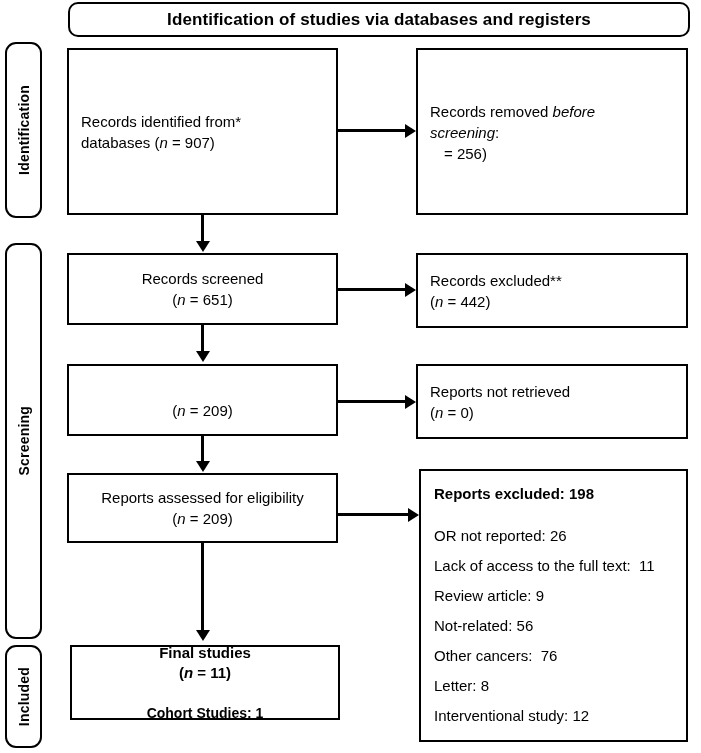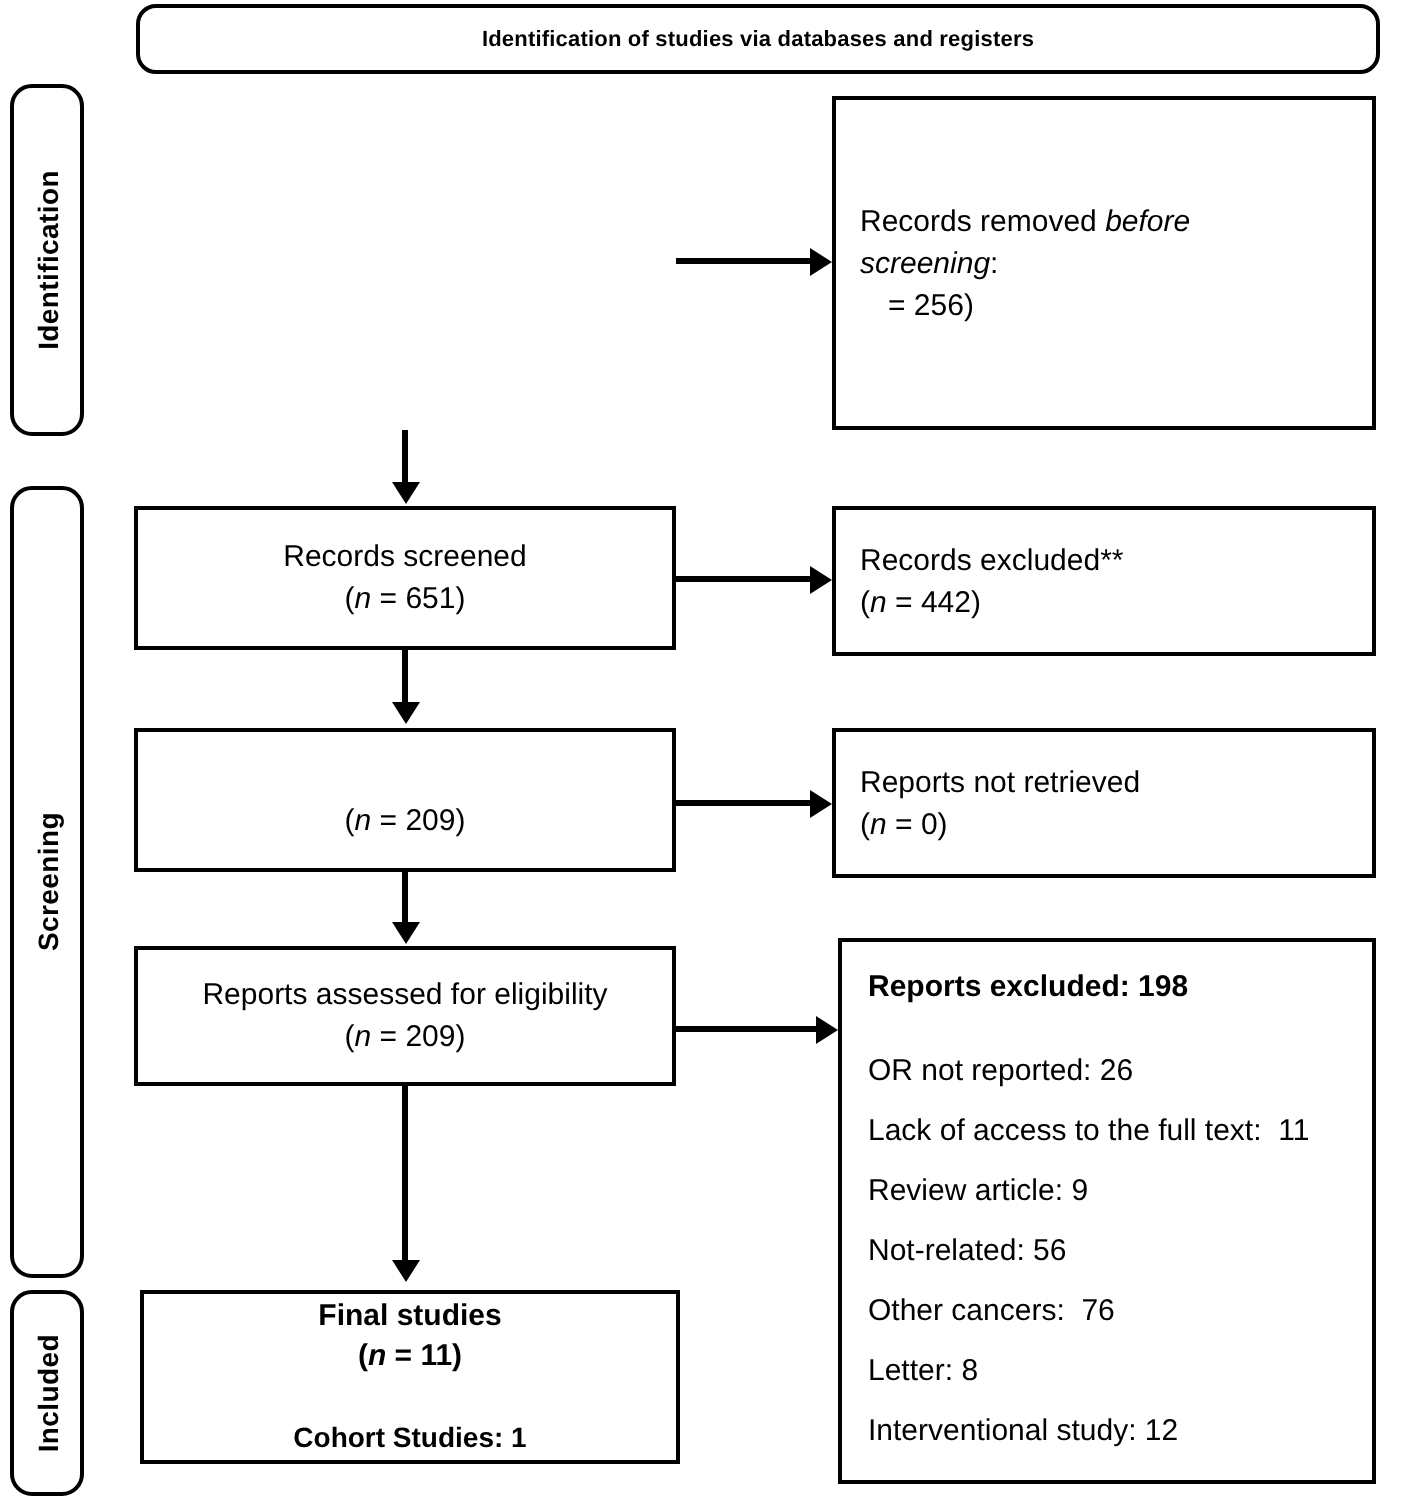--- a/index.html
+++ b/index.html
@@ -48,21 +48,21 @@
     position: absolute;
     box-sizing: border-box;
     background: #ffffff;
     border: 2px solid #000000;
     border-radius: 10px;
     display: flex;
     align-items: center;
     justify-content: center;
   }
   .banner-text {
-    font-size: 11px;
+    font-size: 17px;
     font-weight: bold;
     letter-spacing: 0.1px;
   }
 
   
   .stage {
     position: absolute;
     box-sizing: border-box;
     background: #ffffff;
     border: 2px solid #000000;
@@ -146,20 +146,26 @@
   </div>
 
   <div class="stage" style="left:5px; top:243px; width:37px; height:396px;">
     <span class="stage-text">Screening</span>
   </div>
 
   <div class="stage" style="left:5px; top:645px; width:37px; height:103px;">
     <span class="stage-text">Included</span>
   </div>
 
+  <div class="box" style="left:67px; top:48px; width:271px; height:167px;">
+    <div class="box-inner">
+      <span>Records identified from*</span><br>
+      <span>databases (</span><span class="it">n</span><span> = 907)</span>
+    </div>
+  </div>
 
   <div class="box" style="left:416px; top:48px; width:272px; height:167px;">
     <div class="box-inner">
       <span>Records removed </span><span class="it">before</span><br>
       <span class="it">screening</span><span>:</span><br>
       <span class="hang">= 256)</span>
     </div>
   </div>
 
   <div class="hline" style="left:338px; top:129px; width:69px;"></div>
@@ -227,21 +233,21 @@
       <div class="excl-item">Interventional study: 12</div>
     </div>
   </div>
 
   <div class="hline" style="left:338px; top:513px; width:72px;"></div>
   <div class="arrow-right" style="left:408px; top:507.5px;"></div>
 
   <div class="vline" style="left:201px; top:543px; height:88px;"></div>
   <div class="arrow-down" style="left:195.5px; top:630px;"></div>
 
-  <div class="box" style="left:70px; top:645px; width:270px; height:87px;">
+  <div class="box" style="left:70px; top:645px; width:270px; height:75px;">
     <div class="box-inner centered" style="line-height:20px;">
       <span class="bold">Final studies</span><br>
       <span class="bold">(</span><span class="bold it">n</span><span class="bold"> = 11)</span><br>
       <br>
       <span class="bold" style="font-size:14px;">Cohort Studies: 1</span>
     </div>
   </div>
 
 </div>
 

